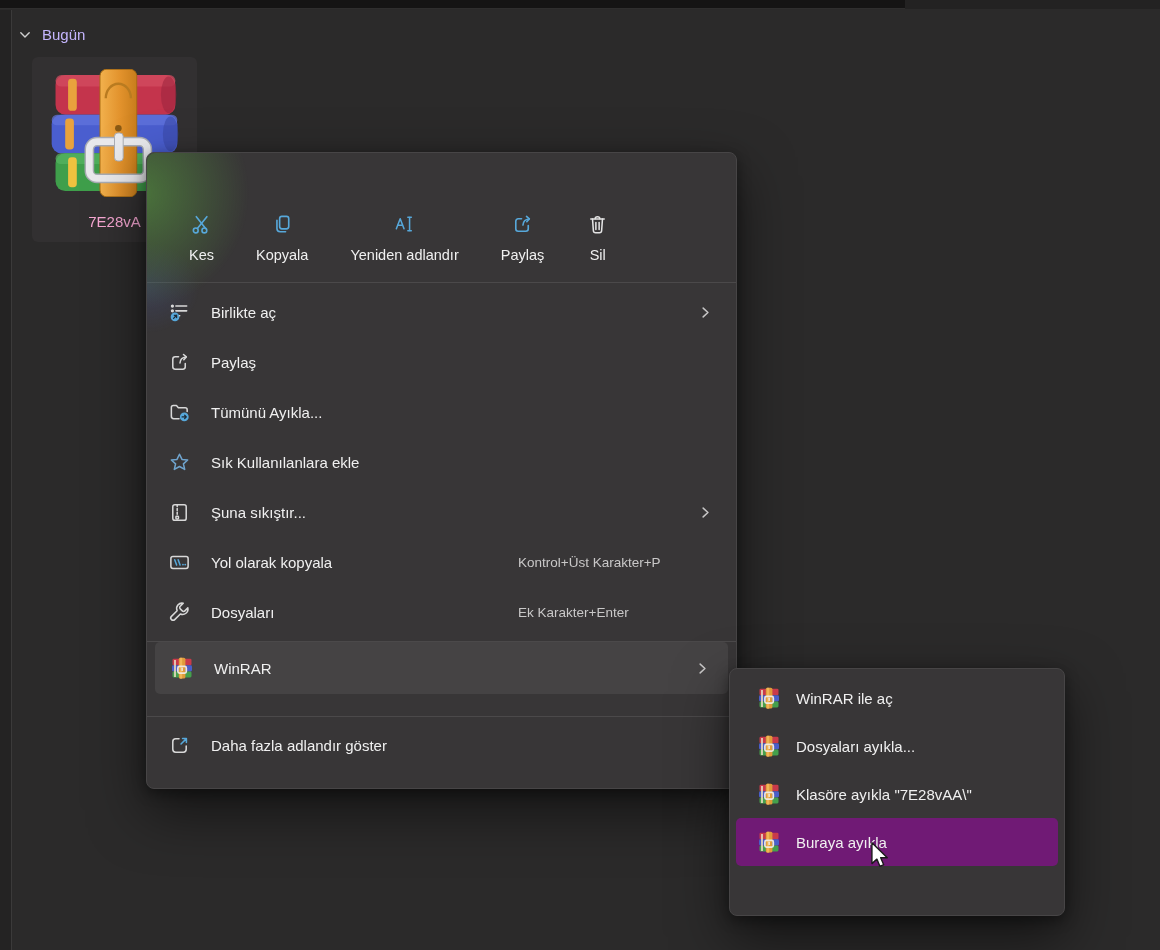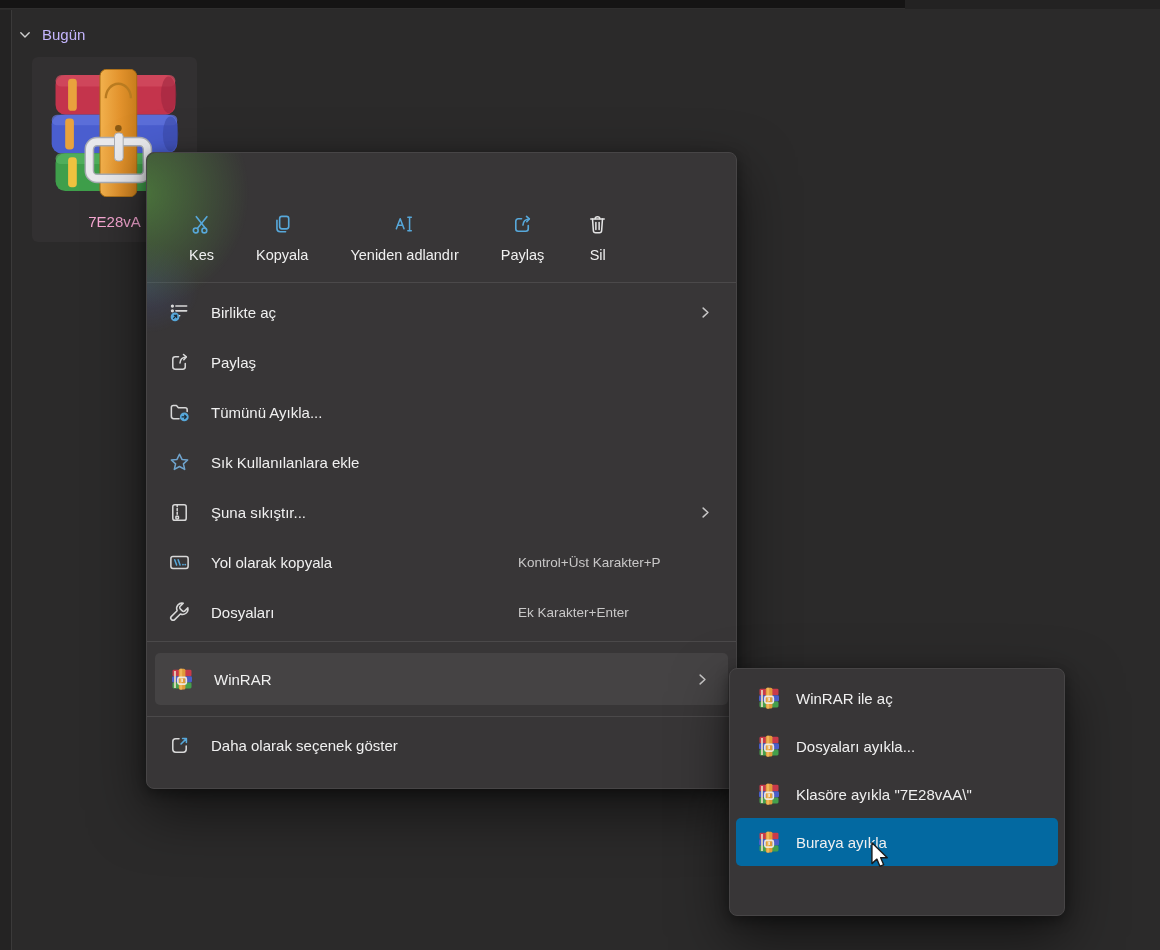--- a/index.html
+++ b/index.html
@@ -38,28 +38,28 @@
   .aicn{height:26px;display:flex;align-items:center;}
 
   
   .mlist{padding:4px 0;}
   .mrow{position:relative;height:50px;margin:0 5px;padding:0 20px 0 14px;display:flex;align-items:center;border-radius:4px;}
   .micn{width:26px;display:flex;justify-content:center;flex:none;}
   .mlbl{margin-left:19px;font-size:15px;color:#f0f0f0;white-space:nowrap;}
   .msc{position:absolute;left:366px;font-size:13.5px;color:#c9c8c8;white-space:nowrap;}
   .mchev{position:absolute;right:18px;display:flex;}
 
-  .winrar-zone{height:74px;display:flex;align-items:center;}
+  .winrar-zone{height:74px;display:flex;}
   .mrow.hl{background:#454344;height:52px;margin:0 8px;width:575px;border-radius:5px;}
   .more-zone{height:56px;display:flex;align-items:center;}
 
   
   .submenu{left:729px;top:668px;width:336px;height:248px;padding:5px 0;}
   .srow{position:relative;height:48px;margin:0 6px;padding:0 12px 0 20px;display:flex;align-items:center;border-radius:5px;}
-  .srow.hl{background:#0369a1;}
+  .srow.hl{background:#701a75;}
   .srow .mlbl{margin-left:14px;}
 
   svg{display:block;}
   .cursor{position:absolute;left:866px;top:841px;pointer-events:none;}
 </style>
 </head>
 <body>
 
 <div class="screen">
 
@@ -279,21 +279,21 @@
     </div>
     <div class="sep"></div>
     <div class="more-zone">
       <div class="mrow">
         <span class="micn">
     <svg width="23" height="23" viewBox="0 0 24 24" fill="none" stroke="#d8d8d8" stroke-width="1.6" stroke-linecap="round" stroke-linejoin="round">
       <path d="M11.5 5 H8 a3 3 0 0 0 -3 3 v8 a3 3 0 0 0 3 3 h8 a3 3 0 0 0 3-3 v-3.5"></path>
       <path d="M13.6 10.4 L19.2 4.8 M15.2 4.8 h4 v4" stroke="#57a8da"></path>
     </svg>
   </span>
-        <span class="mlbl">Daha olarak seçenek göster</span>
+        <span class="mlbl">Daha fazla adlandır göster</span>
       </div>
     </div>
   </div>
 
   <div class="submenu">
     <div class="srow">
       <span class="micn">
     <svg width="24" height="24" viewBox="0 0 24 24">
       <rect x="2.5" y="2.8" width="19" height="6.4" rx="1.3" fill="#c93a4a"></rect>
       <rect x="2" y="9.2" width="20" height="6.2" rx="1.3" fill="#4a5ec9"></rect>

